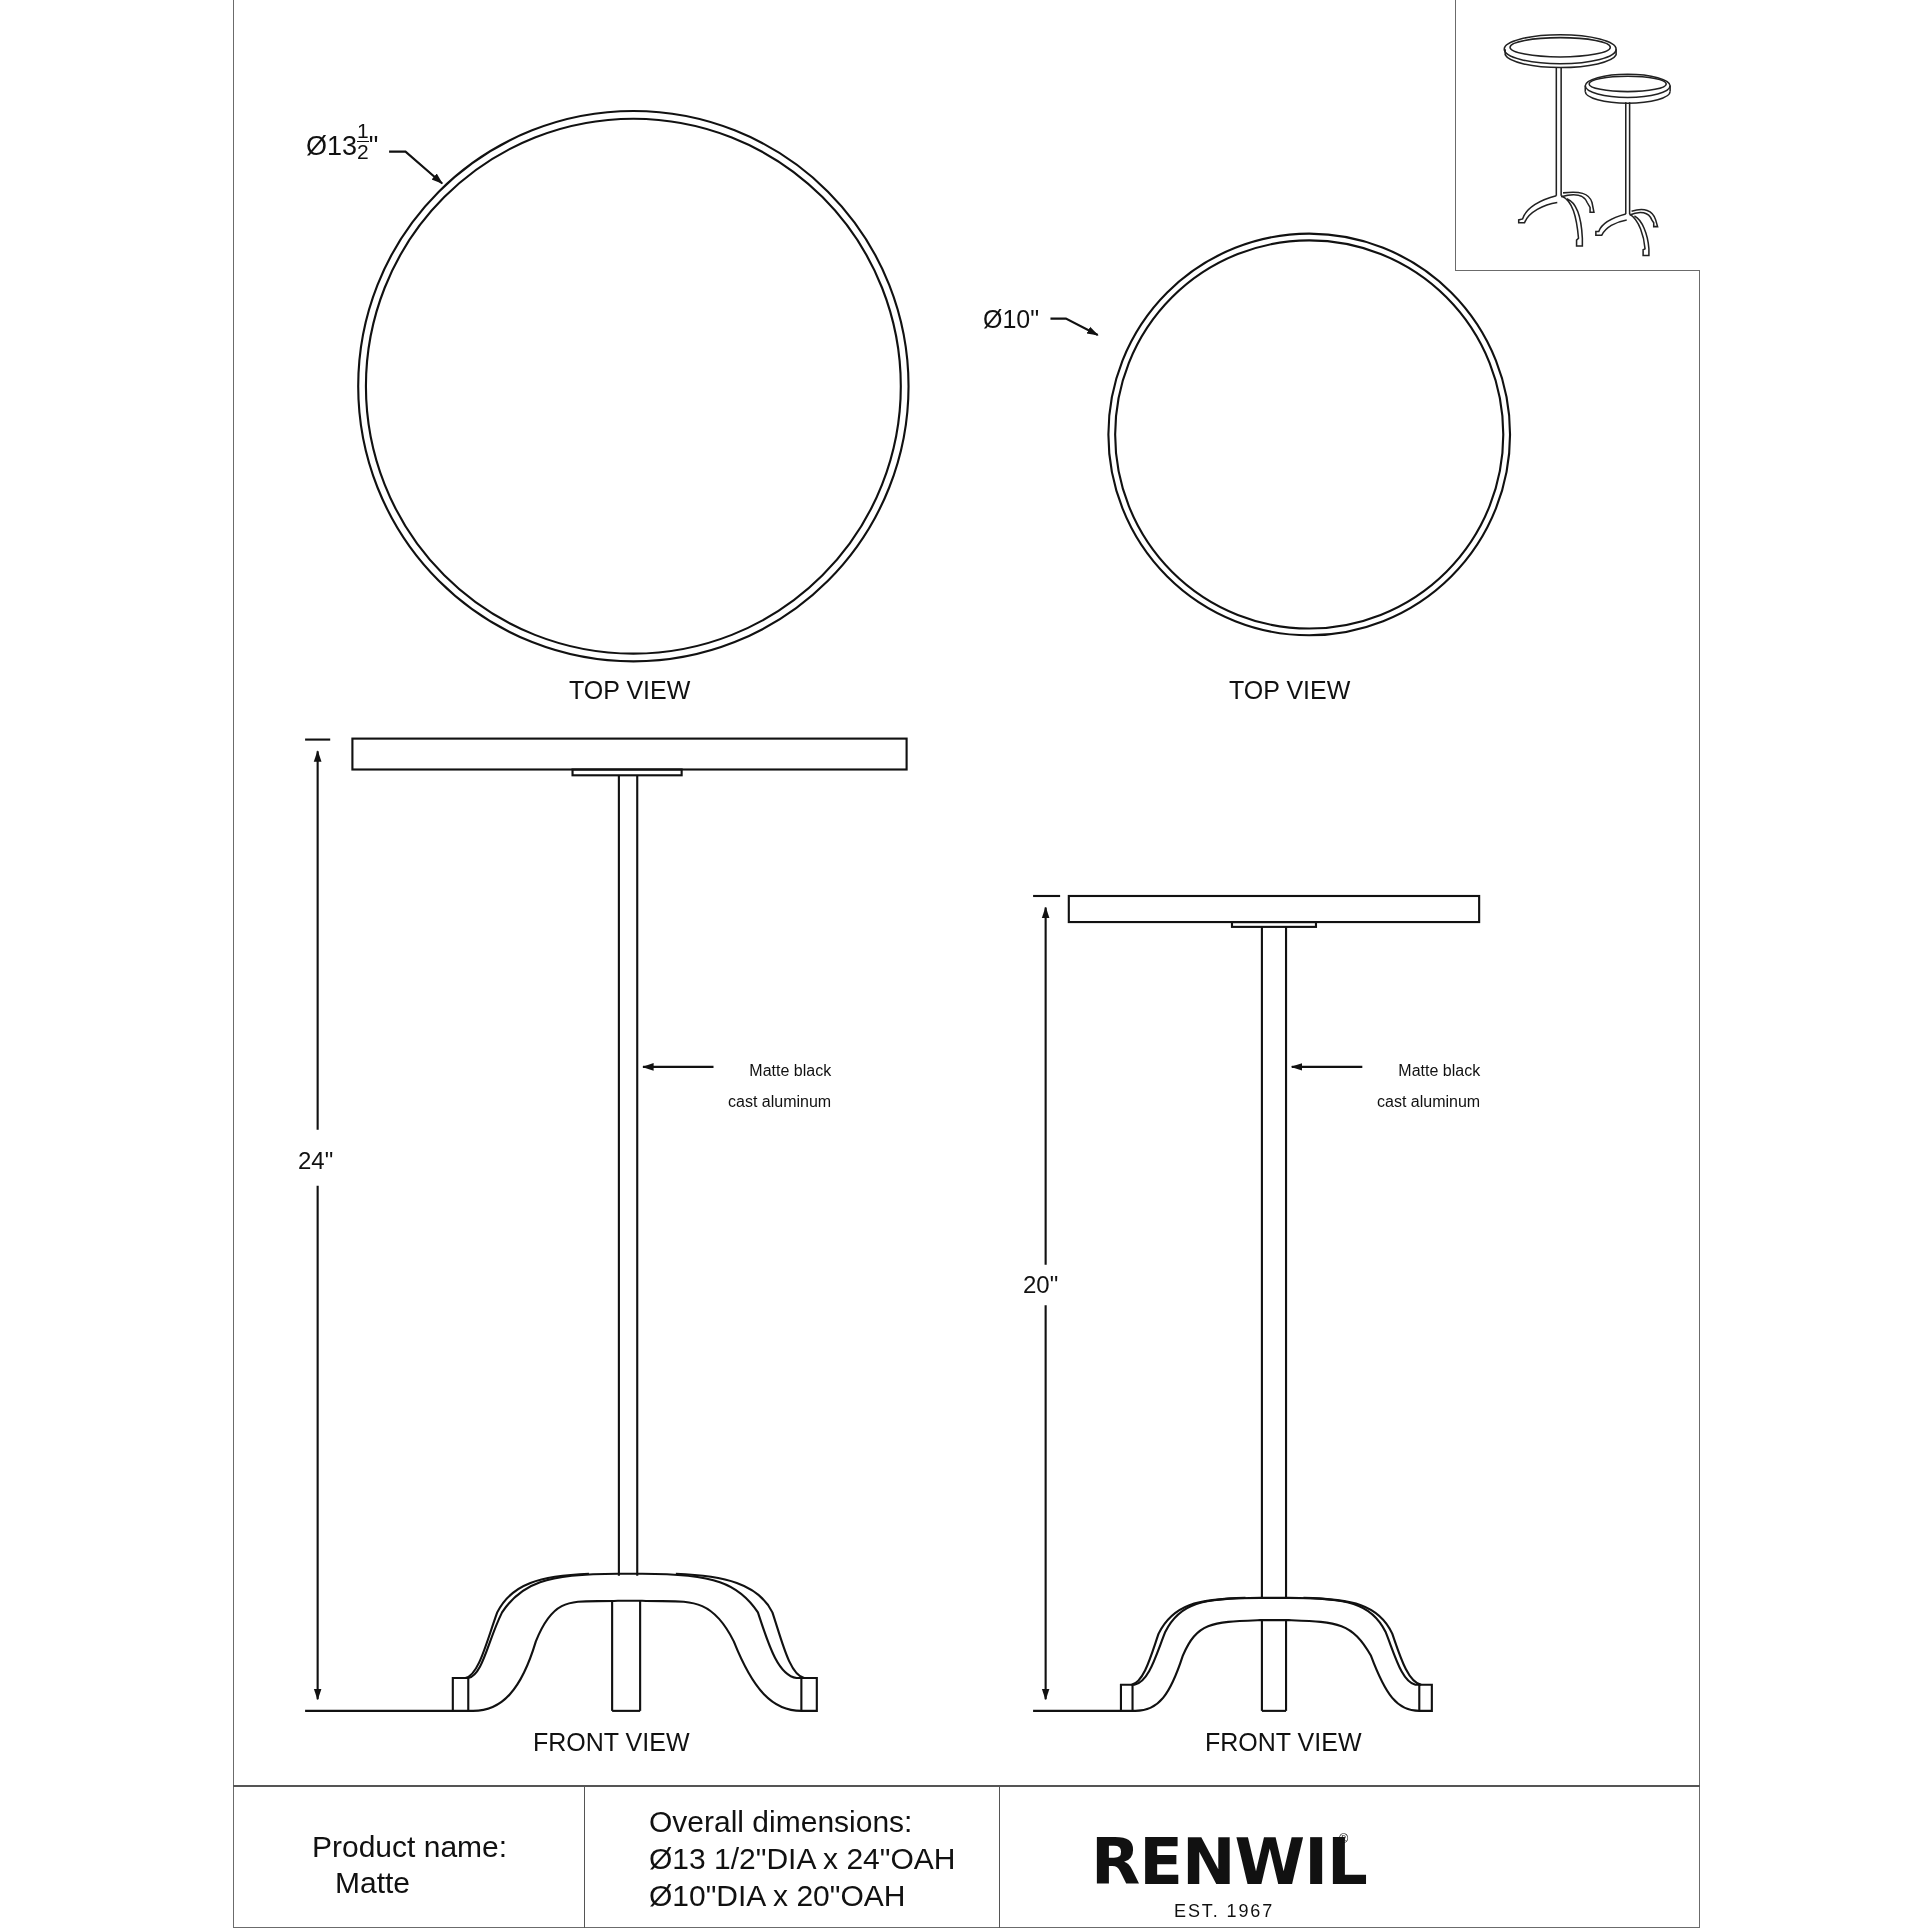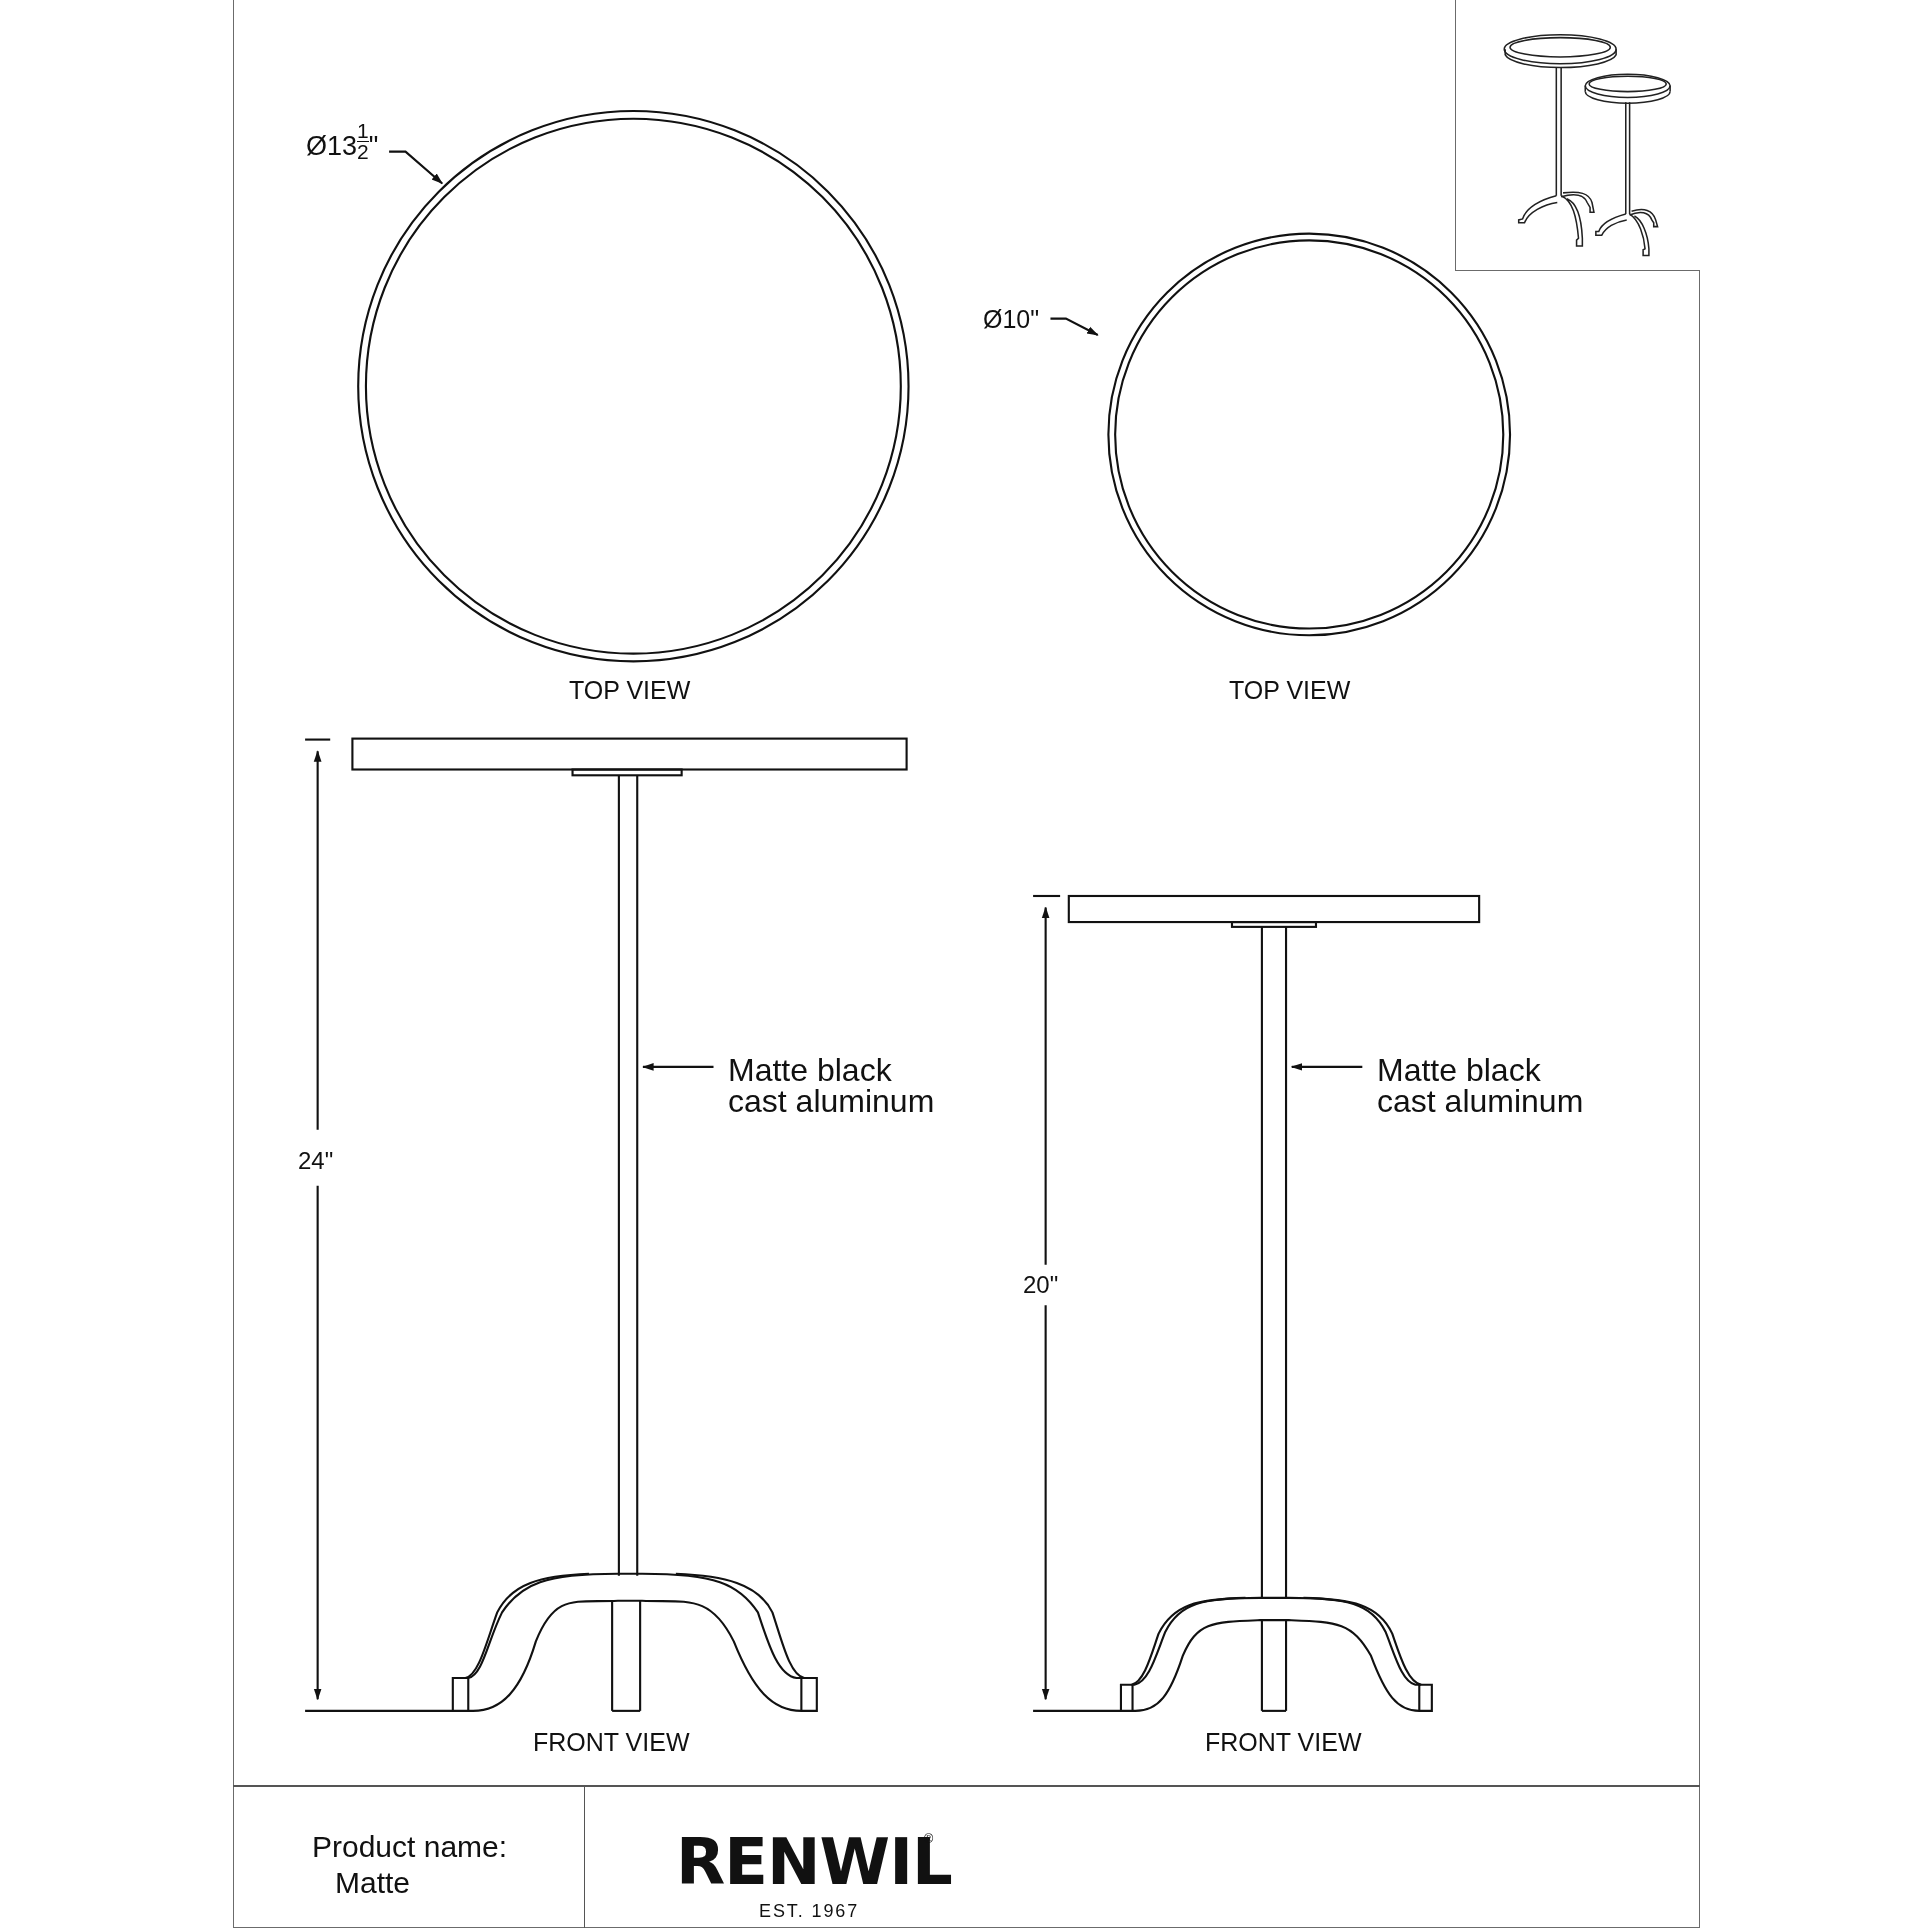--- a/index.html
+++ b/index.html
@@ -4,21 +4,21 @@
 <style>
   html, body { margin:0; padding:0; background:#ffffff; }
   body { width:1931px; height:1931px; position:relative; overflow:hidden;
          font-family:"Liberation Sans", sans-serif; color:#111; }
   #sheet { position:absolute; left:233px; top:0; width:1467px; height:1928px;
            border-left:1.9px solid #6b6b6b; border-right:1.9px solid #6b6b6b;
            border-bottom:1.9px solid #6b6b6b; box-sizing:border-box; }
   svg.drawing { position:absolute; left:0; top:0; }
   .lbl { position:absolute; white-space:nowrap; font-size:25px; line-height:1; }
   .dimlbl { position:absolute; white-space:nowrap; font-size:24px; line-height:1; background:#fff; padding:1.9px 0; }
-  .note { position:absolute; font-size:32px; line-height:31px; white-space:nowrap; }
+  .note { position:absolute; font-size:16px; line-height:31px; white-space:nowrap;text-align:right; }
   #thumb { position:absolute; left:1455px; top:0; width:245px; height:271px;
            border-left:1.9px solid #6b6b6b; border-bottom:1.9px solid #6b6b6b; box-sizing:border-box; background:#fff; }
   #footer { position:absolute; left:233px; top:1785px; width:1467px; height:143px;
             border-top:2.9px solid #555; box-sizing:border-box; display:flex; }
   .cell { position:relative; border-right:1.9px solid #555; box-sizing:border-box; height:100%; }
   .cell:last-child { border-right:none; }
   .ftxt { position:absolute; font-size:30px; line-height:1; white-space:nowrap; }
   .brand { position:absolute; font-family:"DejaVu Sans", sans-serif; font-weight:bold; font-size:64px;
            letter-spacing:-1px; line-height:1; }
   .reg { position:absolute; font-size:12.6px; }
@@ -144,19 +144,24 @@
       <path d="M1687,223 C1698,218 1707,220 1710,228 L1712,231 L1712,235 L1716,235 L1714,228 C1711,218 1702,215 1689,219"></path>
     </g>
   </svg>
 </div>
 
 <div id="footer">
   <div class="cell" style="width:352px;">
     <div class="ftxt" style="left:71px; top:45px;margin-left:8px;">Product name:</div>
     <div class="ftxt" style="left:102px; top:81px;">Matte</div>
   </div>
+  <div class="cell" style="width:415px;">
+    <div class="ftxt" style="left:64px; top:20px;">Overall dimensions:</div>
+    <div class="ftxt" style="left:64px; top:57px;">Ø13 1/2"DIA x 24"OAH</div>
+    <div class="ftxt" style="left:64px; top:94px;">Ø10"DIA x 20"OAH</div>
+  </div>
   <div class="cell" style="flex:1;">
     <div class="brand" style="left:91px; top:43px;">RENWIL</div>
     <div class="reg" style="left:339px; top:45px;">®</div>
     <div class="est" style="left:174px; top:114px;">EST. 1967</div>
   </div>
 </div>
 
 
 </body></html>

